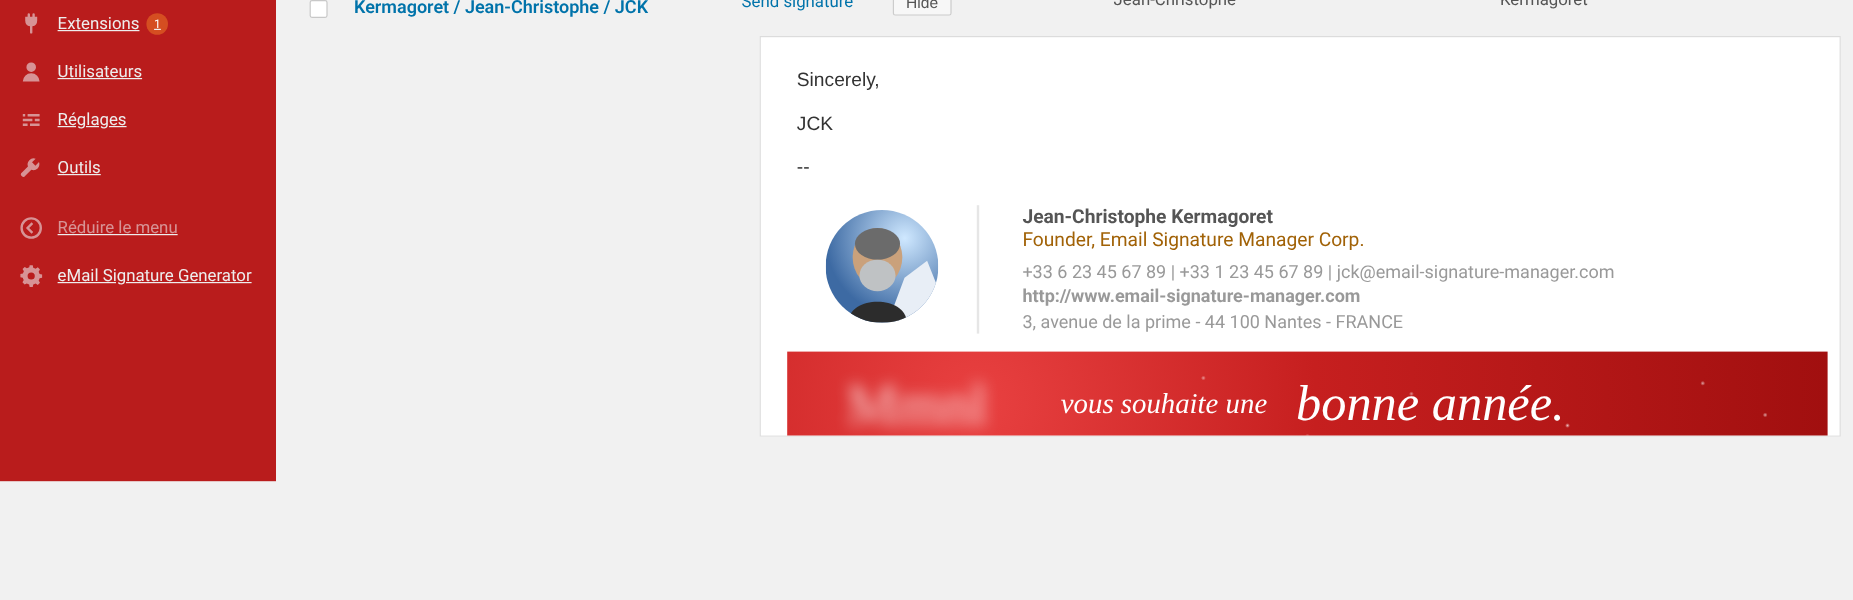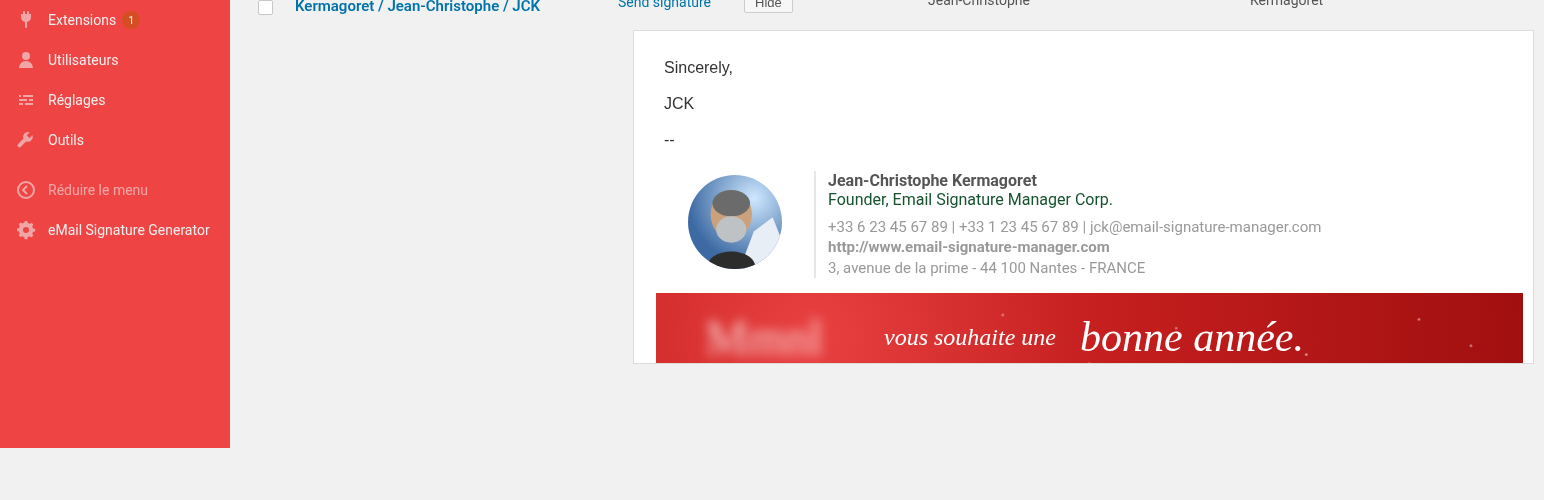--- a/index.html
+++ b/index.html
@@ -9,24 +9,25 @@
       width: 1544px;
       height: 500px;
       overflow: hidden;
       display: flex;
     }
 
     
     .sidebar {
       width: 230px;
       min-width: 230px;
-      background: #ef4444;
+      background: #b91c1c;
       color: #eee;
-      height: 448px;
+      height: 401px;
       font-size: 14px;
+      text-decoration: underline;
     }
     .sidebar-item {
       display: flex;
       align-items: center;
       padding: 10px 12px 10px 14px;
       cursor: pointer;
       color: #eee;
     }
     .sidebar-item .icon-slot {
       width: 24px;
@@ -133,23 +134,23 @@
     }
     .avatar {
       width: 94px; height: 94px; border-radius: 50%;
       overflow: hidden; flex-shrink: 0;
       margin-right: 32px;
       margin-left: 24px;
       margin-top: 4px;
     }
     .avatar svg { width: 100%; height: 100%; display: block; }
 
-    .sig-info { flex: 1; border-left: 2px solid #e6e6e6; padding-left: 12px; }
+    .sig-info { flex: 1; border-left: 2px solid #e6e6e6; padding-left: 36px; }
     .sig-name { font-weight: 700; color: #555; font-size: 16px; }
-    .sig-title { color: #14532d; font-size: 16px; margin-bottom: 8px; }
+    .sig-title { color: #a16207; font-size: 16px; margin-bottom: 8px; }
     .sig-contact { color: #999; font-size: 15px; line-height: 1.35; }
     .sig-contact a { color: #999; text-decoration: none; font-weight: bold; }
 
     .social-row { margin-top: 10px; display: flex; gap: 6px; }
     .social-ico {
       width: 24px; height: 24px; display: flex; align-items: center; justify-content: center;
       color: #fff; font-weight: 700; font-size: 13px; font-family: Arial, sans-serif;
     }
     .social-ico.tw { background: #55acee; }
     .social-ico.li { background: #0077b5; font-size: 12px; }

